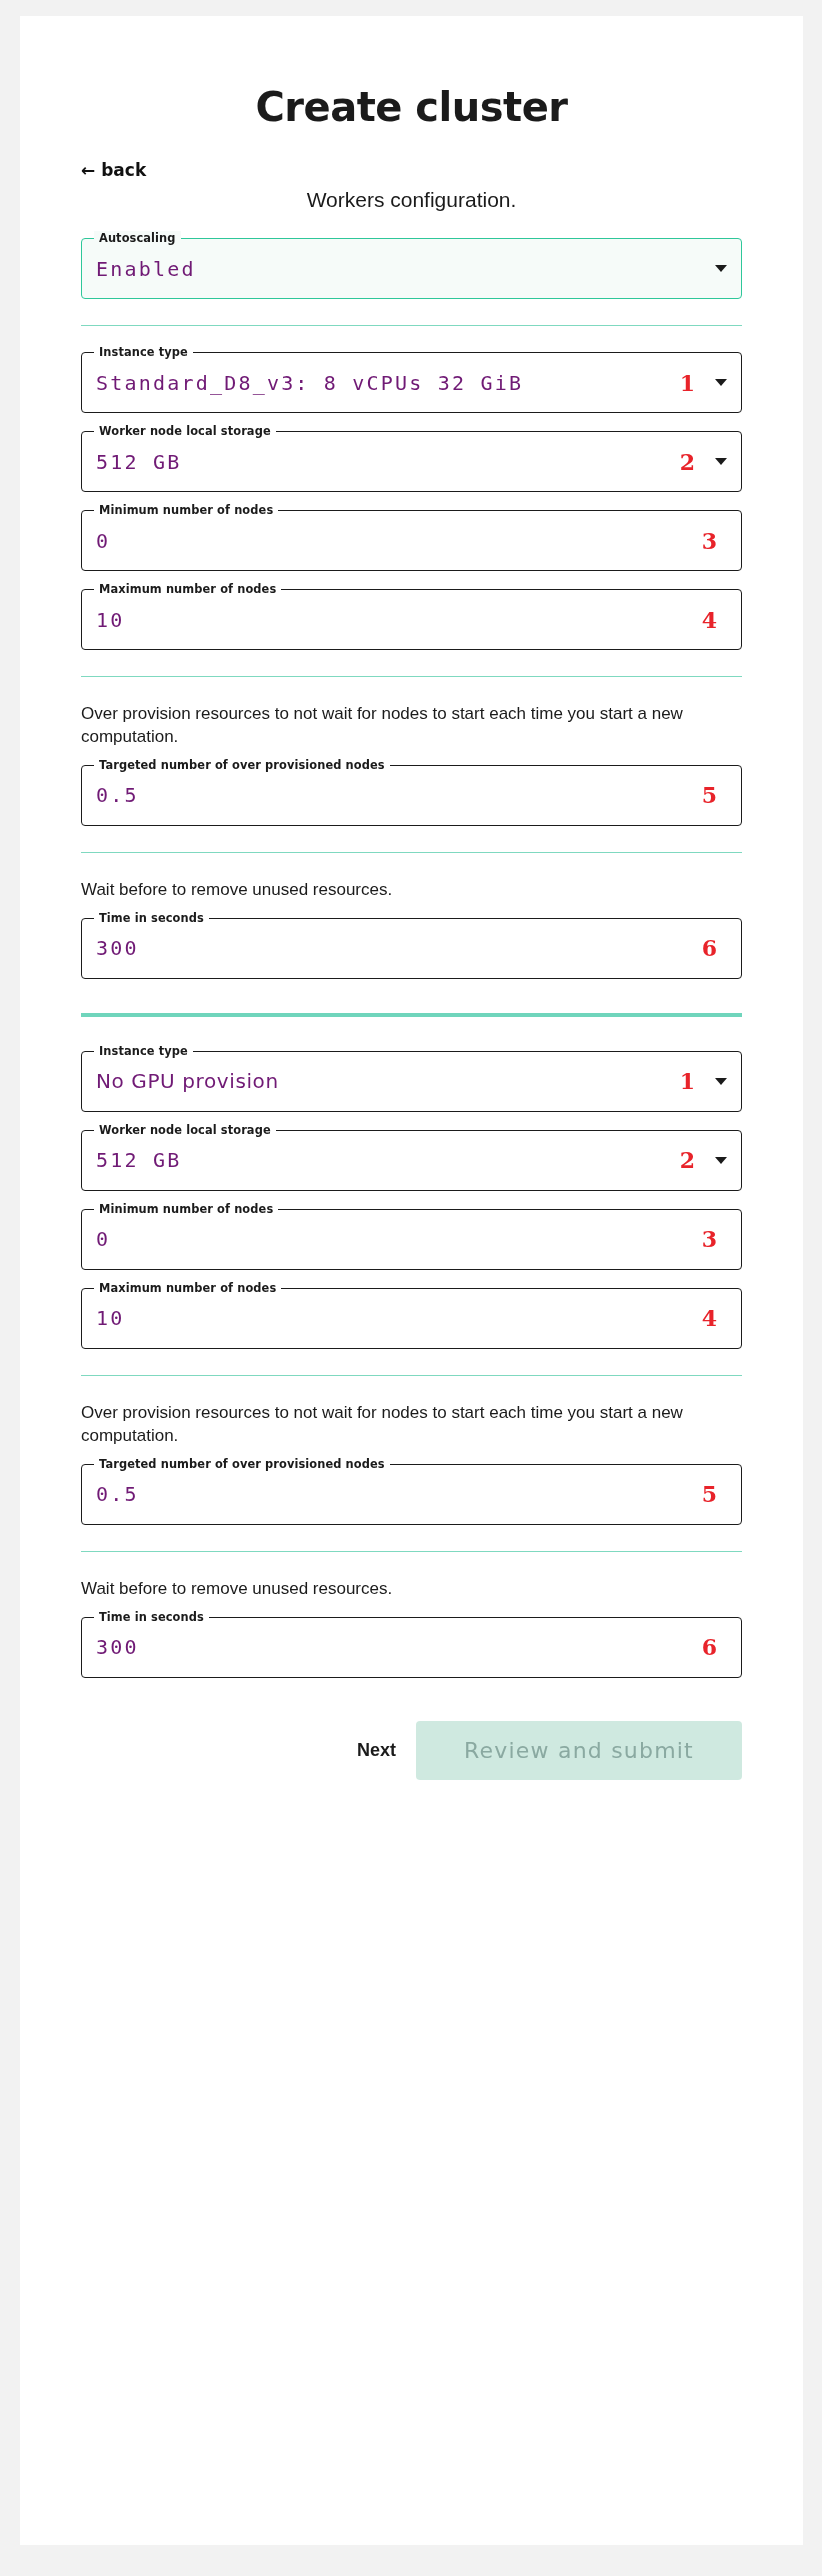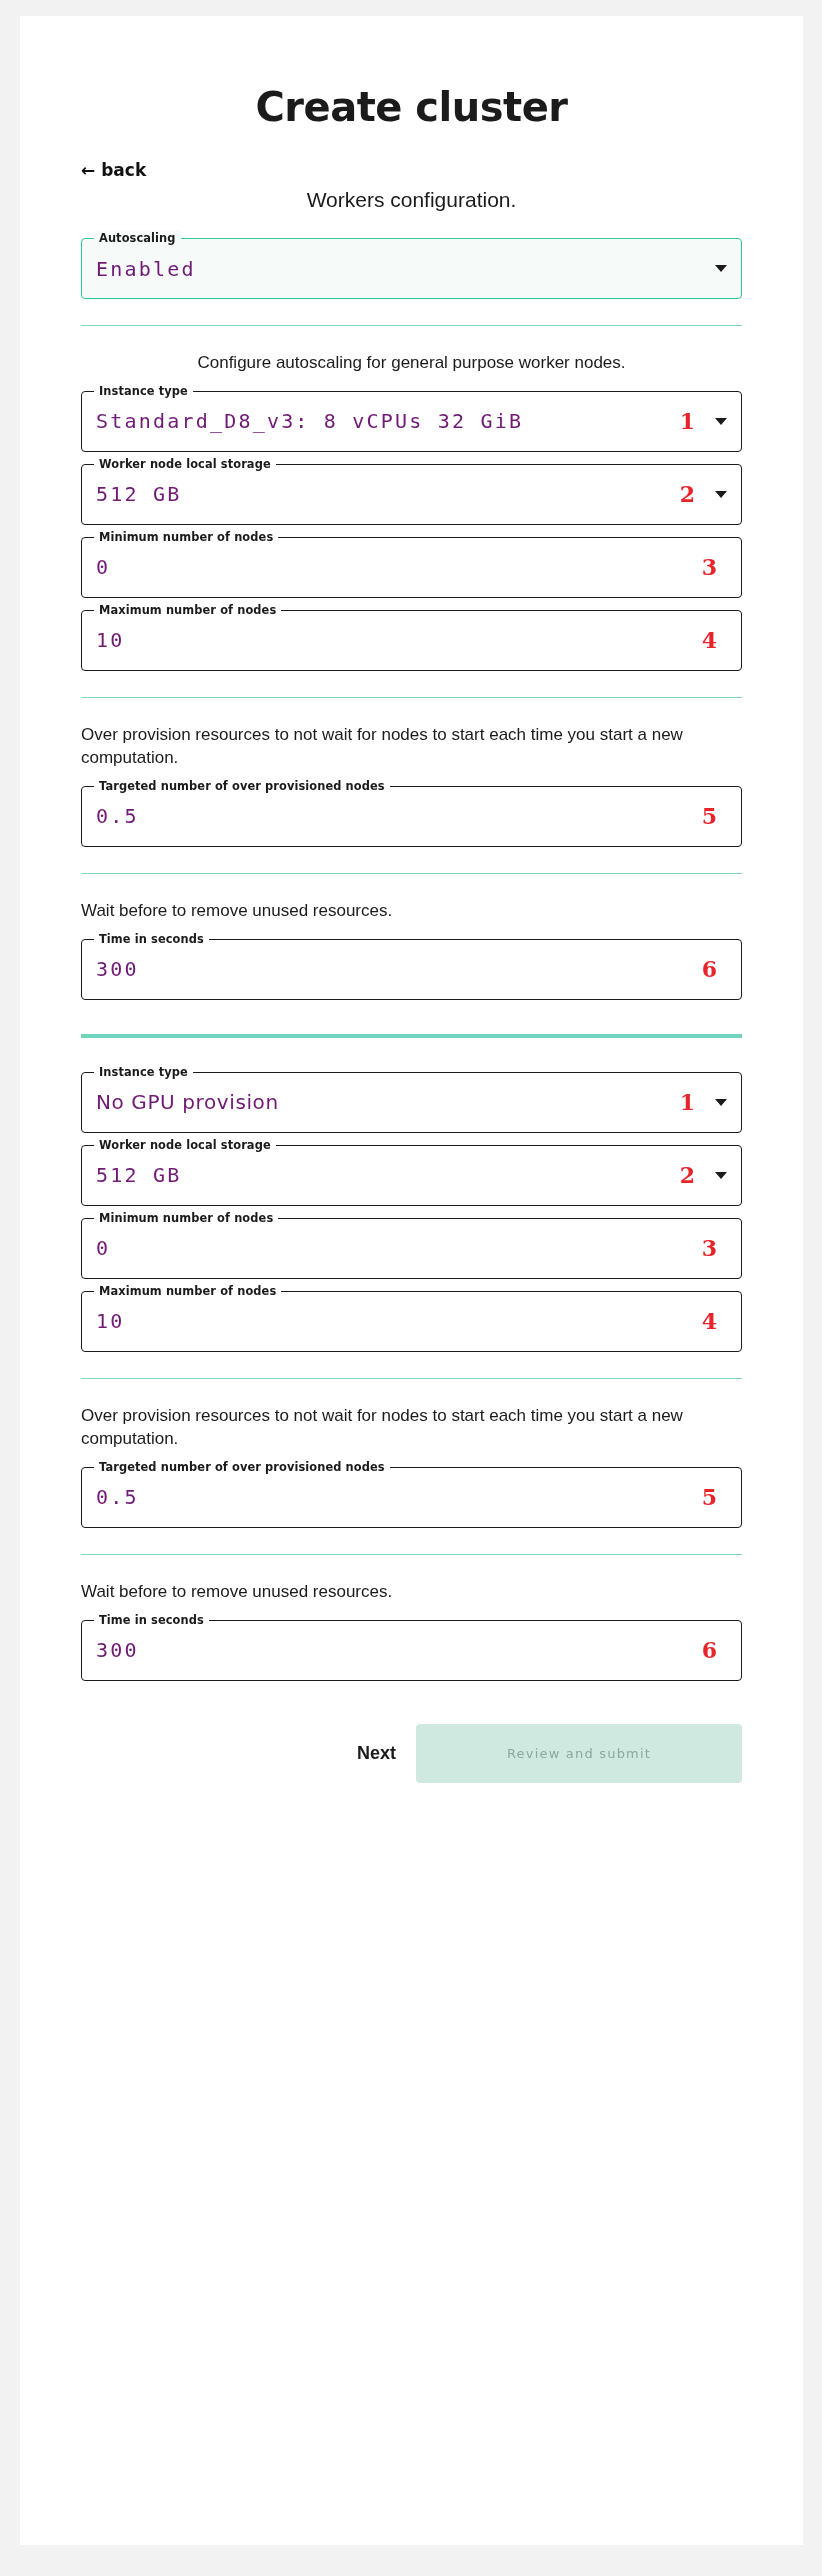--- a/index.html
+++ b/index.html
@@ -54,21 +54,21 @@
     margin: 22px 0 16px 0;
   }
   .section-note.center { text-align: center; }
 
   
   .field {
     position: relative;
     border: 1px solid #1b1b1b;
     border-radius: 4px;
     height: 61px;
-    margin-bottom: 12px;
+    margin-bottom: 18px;
     display: flex;
     align-items: center;
     padding: 0 14px;
     background: #fff;
   }
   .field.highlight {
     border: 1px solid #2ec79a;
     background: #f6fbf9;
   }
   .field .legend {
@@ -133,21 +133,21 @@
     color: #1b1b1b;
     font-family: Liberation Sans, sans-serif;
   }
   .submit-btn {
     background: #cfe9e0;
     color: #8aa9a1;
     border: none;
     border-radius: 4px;
     width: 326px;
     height: 59px;
-    font-size: 13px;
+    font-size: 22px;
     letter-spacing: 1.2px;
     font-family: "DejaVu Sans", sans-serif;
     cursor: default;
   }
 </style>
 </head>
 <body>
 
 <div id="page">
   <div id="card">
@@ -161,21 +161,20 @@
     
     <div class="field highlight">
       <span class="legend">Autoscaling</span>
       <span class="value">Enabled</span>
       <span class="caret"></span>
     </div>
 
     <div class="divider"></div>
 
     
-    <div class="section-note center">Configure autoscaling for general purpose worker nodes.</div>
 
     <div class="field">
       <span class="legend">Instance type</span>
       <span class="value">Standard_D8_v3: 8 vCPUs 32 GiB</span>
       <span class="marker">1</span>
       <span class="caret"></span>
     </div>
 
     <div class="field">
       <span class="legend">Worker node local storage</span>

